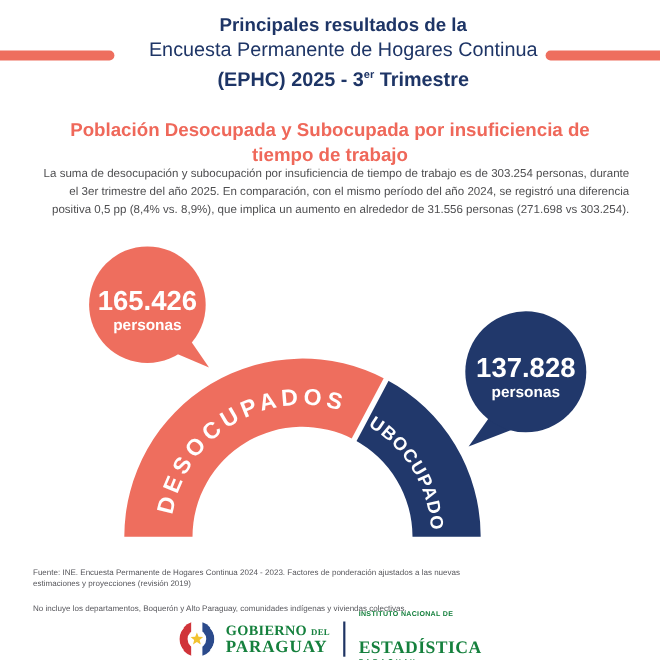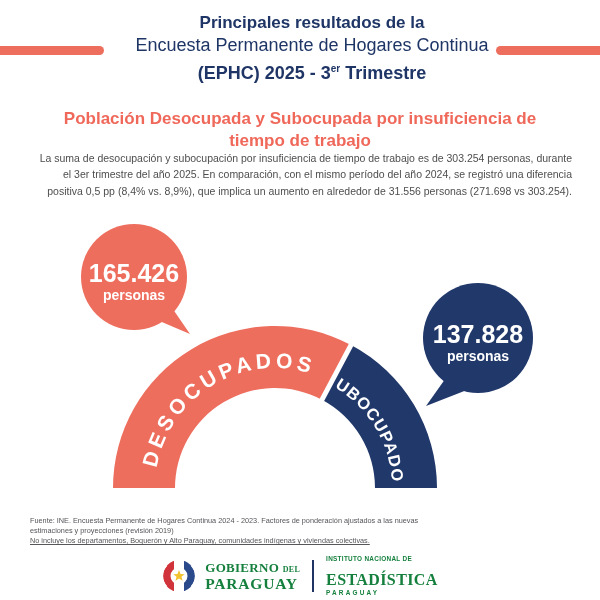--- a/index.html
+++ b/index.html
@@ -30,31 +30,31 @@
   .chart-svg{position:absolute;top:220px;left:0;width:600px;height:310px;}
   .seg-label{fill:#ffffff;font-family:"Liberation Sans","DejaVu Sans",sans-serif;font-weight:bold;}
   .bub-num{fill:#ffffff;font-weight:bold;font-size:25px;text-anchor:middle;}
   .bub-lbl{fill:#ffffff;font-weight:bold;font-size:14px;text-anchor:middle;}
   .center-note{
     position:absolute;top:437px;left:50%;transform:translateX(-50%);width:216px;
     text-align:center;color:#1E3566;font-size:11.5px;font-weight:bold;line-height:14.3px;
   }
   
   .footer{position:absolute;top:516px;left:30px;width:545px;color:#55555A;font-size:7.3px;line-height:9.6px;}
-  .footer .note{margin-top:1px;text-decoration:underline;}
+  .footer .note{margin-top:13px;}
   
   .logoband{position:absolute;top:556px;left:0;width:600px;display:flex;justify-content:center;align-items:center;gap:9px;color:#15803d;}
   .gov-text{text-align:left;font-family:"Liberation Serif","DejaVu Serif",serif;line-height:1;}
   .gov-l1{font-size:13px;font-weight:bold;letter-spacing:.3px;}
   .gov-l1 .sm{font-size:8px;}
   .gov-l2{font-size:15.5px;font-weight:bold;letter-spacing:.8px;margin-top:2px;}
   .logo-div{width:2px;height:32px;background:#1F3463;margin:0 3px;}
   .ine-text{text-align:left;line-height:1;}
   .ine-l1{font-size:6.4px;font-weight:bold;letter-spacing:.3px;}
-  .ine-l2{font-family:"Liberation Serif","DejaVu Serif",serif;font-size:16px;font-weight:bold;letter-spacing:.4px;margin-top:10px;}
+  .ine-l2{font-family:"Liberation Serif","DejaVu Serif",serif;font-size:16px;font-weight:bold;letter-spacing:.4px;margin-top:20px;}
   .ine-l3{font-size:6.4px;font-weight:bold;letter-spacing:2.2px;margin-top:2px;}
 </style>
 </head>
 <body>
 
 <div class="page">
 
   <div class="hdr">
     <div class="hdr-l1">Principales resultados de la</div>
     <div class="hdr-l2">Encuesta Permanente de Hogares Continua</div>

